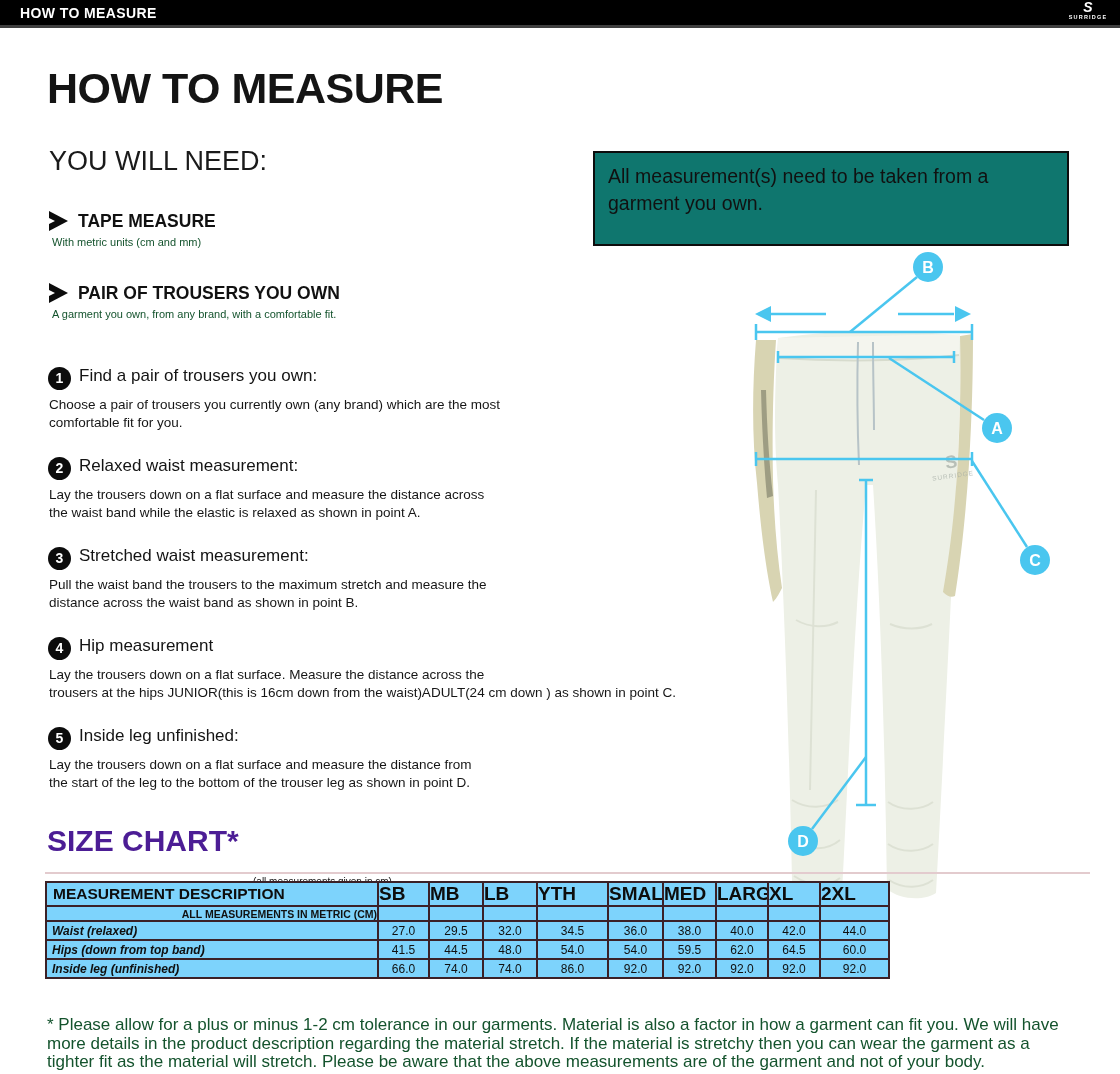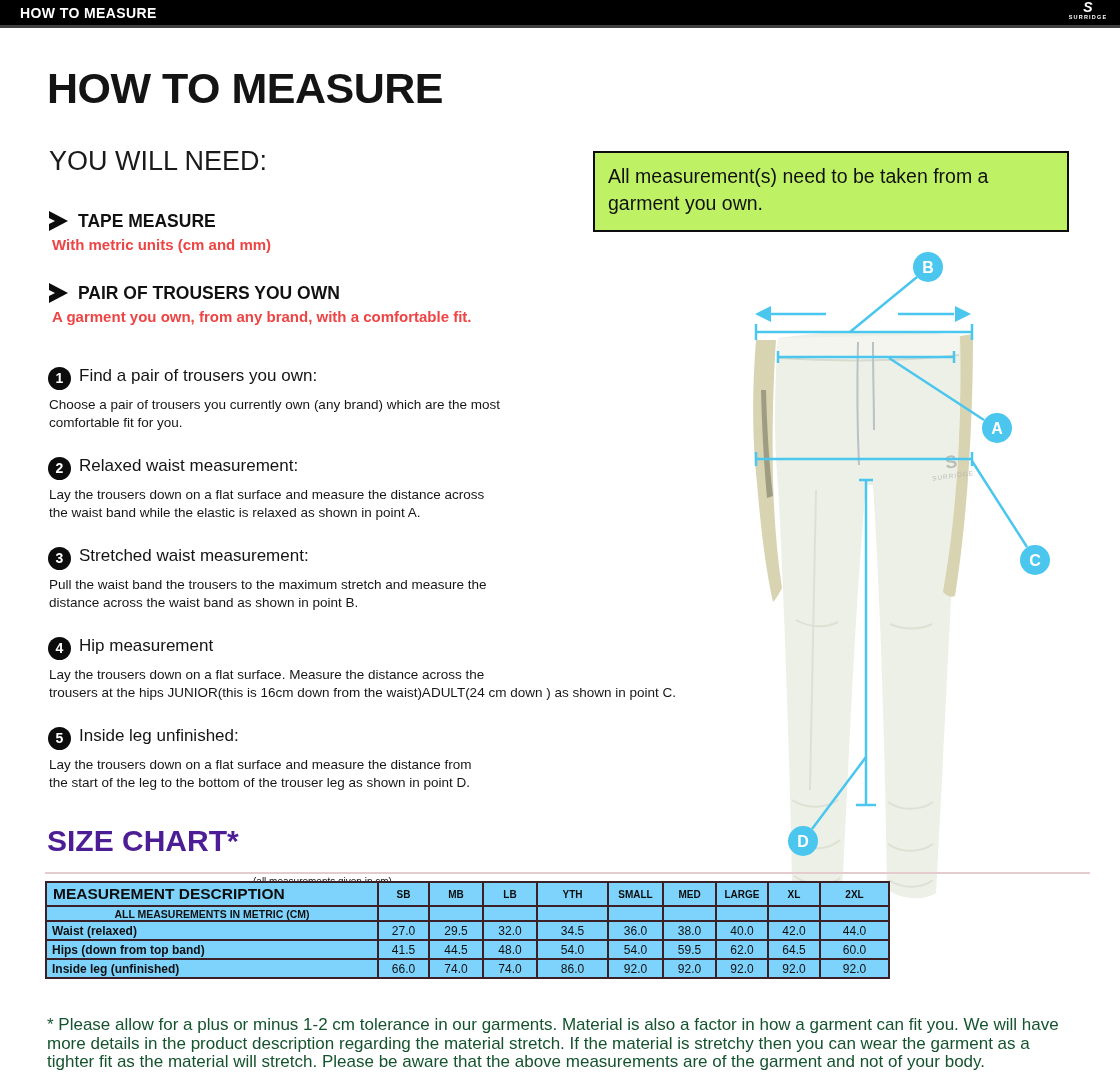--- a/index.html
+++ b/index.html
@@ -16,58 +16,58 @@
   .brand-name { font-size:5.5px; font-weight:700; letter-spacing:1.2px; line-height:7px; }
 
   .main-title { position:absolute; left:47px; top:64px; font-size:43px; font-weight:600;
                 letter-spacing:-.5px; color:#141414; }
 
   
   .ywn-heading { position:absolute; left:49px; top:146px; font-size:27px; font-weight:500; color:#1a1a1a; }
   .need-item { position:absolute; left:48px; }
   .need-item .play { position:absolute; left:0; top:0; }
   .need-title { position:absolute; left:30px; top:1px; font-size:17.5px; font-weight:600; white-space:nowrap; }
-  .need-sub { position:absolute; left:4px; top:26px; font-size:15px; font-weight:700; white-space:nowrap; color:#ef4444; }
+  .need-sub { position:absolute; left:4px; top:26px; font-size:11px; font-weight:400; white-space:nowrap; color:#14532d; }
   .need-1 { top:210px; } .need-2 { top:282px; }
 
   
   .step { position:absolute; left:48px; width:710px; }
   .step-badge { position:absolute; left:0; top:1px; width:23px; height:23px; border-radius:50%;
                 background:#0c0c0c; color:#fff; font-size:14px; font-weight:700;
                 text-align:center; line-height:23px; }
   .step-title { position:absolute; left:31px; top:0; font-size:17px; font-weight:500;
                 color:#141414; white-space:nowrap; }
   .step-body { position:absolute; left:1px; top:30px; font-size:13.5px; line-height:17.5px;
                color:#161616; white-space:pre-line; width:705px; }
   .step-1 { top:366px; } .step-2 { top:456px; } .step-3 { top:546px; }
   .step-4 { top:636px; } .step-5 { top:726px; }
 
   
-  .note-box { position:absolute; left:593px; top:151px; width:476px; height:81px;
-              border:2px solid #0d0d0d; background:#bef264; }
+  .note-box { position:absolute; left:593px; top:151px; width:476px; height:95px;
+              border:2px solid #0d0d0d; background:#0f766e; }
   .note-text { position:absolute; left:13px; top:10px; width:440px; font-size:19.5px;
                line-height:27px; color:#111; }
 
   
   .diagram { position:absolute; left:730px; top:240px; width:340px; height:690px; }
 
   
   .sc-heading { position:absolute; left:47px; top:824px; font-size:30px; font-weight:600; color:#4c1d95; }
   .sc-sub { position:absolute; left:253px; top:876px; font-size:10px; font-weight:500; color:#161616; }
   .sc-rule { position:absolute; left:45px; top:872px; width:1045px; height:2px; background:#e3cbce; }
 
   table.size-chart { position:absolute; left:45px; top:881px; width:843px;
                      border-collapse:collapse; table-layout:fixed; }
   table.size-chart td, table.size-chart th { border:2px solid #3b2127; overflow:hidden;
                      white-space:nowrap; background:#7dd3fc; }
-  tr.hdr th { height:24px; font-size:10px; font-weight:700; text-align:center; color:#0d0d0d; }
+  tr.hdr th { height:24px; font-size:19px; font-weight:700; text-align:left; color:#0d0d0d; }
   tr.hdr th.desc { font-size:15.5px; text-align:left; padding-left:6px; }
-  tr.metric td { height:15px; font-size:10.5px; font-weight:700; text-align:center; }
+  tr.metric td { height:15px; font-size:10.5px; font-weight:700; text-align:right; }
   tr.data td { height:19px; font-size:12px; text-align:center; font-weight:500; color:#101010; }
-  tr.data td.lbl { text-align:left; padding-left:5px; font-weight:700; font-size:12px; }
+  tr.data td.lbl { text-align:left; padding-left:5px; font-weight:700; font-size:12px;font-style:italic; }
 
   .footnote { position:absolute; left:47px; top:1016px; width:1055px; font-size:17px;
               line-height:18.6px; color:#14532d; white-space:pre-line; }
 </style>
 </head>
 <body>
 
 <div class="page">
 
   <header class="topbar">

